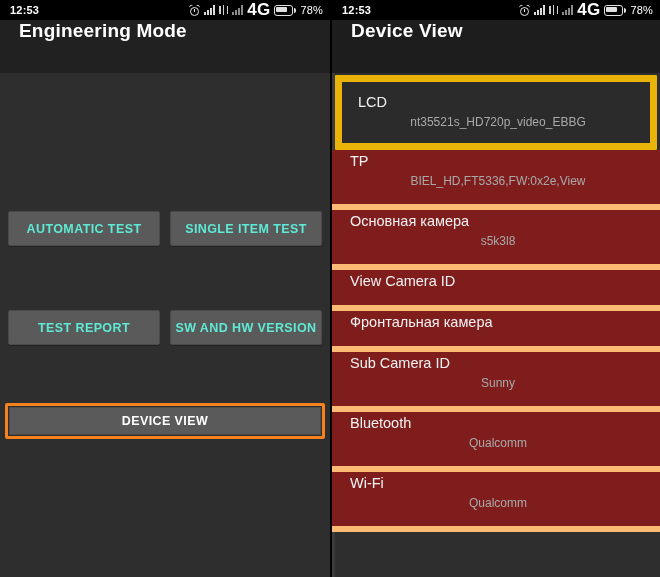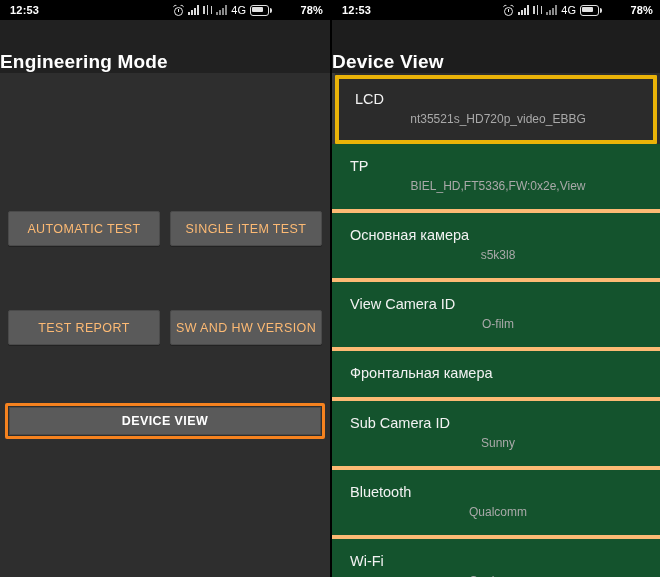--- a/index.html
+++ b/index.html
@@ -57,41 +57,42 @@
   .ic-sig.dim i { background:#8a8a8a; }
   .ic-sig.dim i:nth-child(4){ background:#8a8a8a; }
 
   
   .ic-vib { width:9px; height:10px; position:relative; }
   .ic-vib .bar { position:absolute; top:1px; width:1.6px; height:8px; background:#cfcfcf; }
   .ic-vib .b1 { left:0px; }
   .ic-vib .b2 { right:0px; }
   .ic-vib .mid { position:absolute; left:3.6px; top:0px; width:1.6px; height:10px; background:#cfcfcf; }
 
-  .sb-4g { font-size:11px; font-weight:normal; }
+  .sb-4g { font-size:17px; font-weight:bold; }
 
   
   .ic-bat { width:22px; height:11px; position:relative; }
   .ic-bat .shell {
     position:absolute; left:0; top:0; width:19px; height:11px;
     border:1.3px solid #e0e0e0; border-radius:3px;
   }
   .ic-bat .fill {
     position:absolute; left:2px; top:2px; height:5.5px; width:11px;
     background:#e0e0e0; border-radius:1px;
   }
   .ic-bat .cap {
     position:absolute; right:0; top:3px; width:2.4px; height:5px;
     background:#e0e0e0; border-radius:0 2px 2px 0;
   }
-  .sb-pct { font-size:11px; font-weight:bold;margin-left:24px; }
+  .sb-pct { font-size:11px; font-weight:normal; }
 
   
   .appbar {
-    height:53px; display:flex; align-items:flex-end;
+    height:53px; display:flex; align-items:flex-start;
+    padding-left:19px;
     color:#ffffff; font-size:19px; font-weight:bold;
     letter-spacing:.2px;
   }
   .appbar-left  { background:#212121; }
   .appbar-right { background:#1d1d1d; }
 
   
   .content-left { position:relative; height:504px; background:#2e2e2e; }
 
   .btn-row {
@@ -99,22 +100,22 @@
     display:flex; justify-content:space-between;
   }
   .row1 { top:138px; }
   .row2 { top:237px; }
 
   .mbtn {
     width:152px; height:35px;
     background:#5a5a5a;
     border:1px solid #4a4a4a;
     border-radius:2px;
-    color:#fdba74;
-    font-size:12.5px; font-weight:normal;
+    color:#5eead4;
+    font-size:12.5px; font-weight:bold;
     letter-spacing:.4px;
     display:flex; align-items:center; justify-content:center;
     font-family:"Liberation Sans", sans-serif;
     cursor:pointer;
     box-shadow:0 1px 0 rgba(0,0,0,.25);
   }
 
   .devview-wrap {
     position:absolute; left:5px; top:330px;
     width:320px; height:36px;
@@ -133,35 +134,35 @@
     cursor:pointer;
   }
 
   
   .list {
     height:504px; background:#2e2e2e;
     position:relative; overflow:hidden;
   }
   .list-row {
     position:relative;
-    padding:13px 14px 14px 18px;
-    border-bottom:4px solid #fdba74;
-    background:#14532d;
+    padding:2px 14px 14px 18px;
+    border-bottom:6px solid #fdba74;
+    background:#7f1d1d;
   }
   .list-row .title {
     color:#f2f2f2; font-size:14.5px; line-height:19px;
     font-family:"Liberation Sans", sans-serif;
   }
   .list-row .sub {
     color:#a9a9a9; font-size:12px; line-height:17px; margin-top:2px;
     font-family:"Liberation Sans", sans-serif;
     text-align:center;
   }
   .list-row.selected {
-    border:4px solid #eab308;
+    border:7px solid #eab308;
     background:#2b2b2b;
     padding:11px 12px 12px 16px;
     margin:2px 3px 0 3px;
     border-radius:1px;
   }
   .edge-strip {
     position:absolute; left:0; top:0; bottom:0; width:3px;
     background:#3b3b3b;
   }
 </style>
@@ -288,21 +289,20 @@
         <div class="sub">BIEL_HD,FT5336,FW:0x2e,View</div>
       </div>
 
       <div class="list-row">
         <div class="title">Основная камера</div>
         <div class="sub">s5k3l8</div>
       </div>
 
       <div class="list-row">
         <div class="title">View Camera ID</div>
-        <div class="sub">O-film</div>
       </div>
 
       <div class="list-row">
         <div class="title">Фронтальная камера</div>
       </div>
 
       <div class="list-row">
         <div class="title">Sub Camera ID</div>
         <div class="sub">Sunny</div>
       </div>

